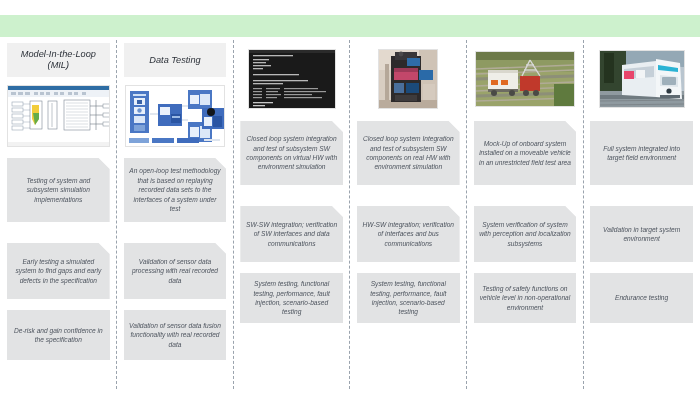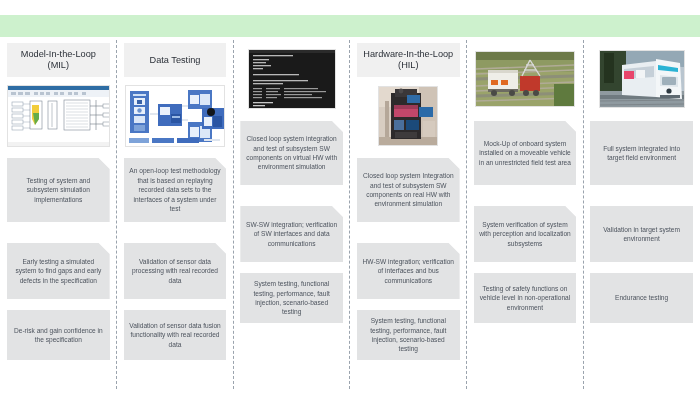--- a/index.html
+++ b/index.html
@@ -20,20 +20,21 @@
     left: 0; top: 15px;
     width: 700px; height: 22px;
     background: #cdf1cd;
   }
   
   .columns {
     position: absolute;
     left: 0; top: 40px;
     width: 700px; height: 355px;
     display: flex;
+    font-style: italic;
   }
   .column {
     position: relative;
     flex: 0 0 116.6667px;
     width: 116.6667px;
     height: 100%;
     padding: 0 7px;
   }
   
   .column + .column::before {
@@ -294,23 +295,20 @@
         <div class="card folded card-r2">
           <span class="card-text">SW-SW integration; verification of SW interfaces and data communications</span>
         </div>
         <div class="card card-r3">
           <span class="card-text">System testing, functional testing, performance, fault injection,  scenario-based testing</span>
         </div>
       </div>
     </div>
 
     <div class="column">
-      <div class="col-header">
-        <span>Hardware-In-the-Loop (HIL)</span>
-      </div>
       <div class="thumb-wrap">
         <div class="thumb">
           <svg width="58" height="58" viewBox="0 0 58 58">
             <rect x="0" y="0" width="58" height="58" fill="#d8cdc2"></rect>
             <rect x="0" y="0" width="58" height="20" fill="#e3d9ce"></rect>
             <rect x="40" y="0" width="18" height="58" fill="#cfc3b6"></rect>
             <rect x="0" y="50" width="58" height="8" fill="#b9ab9c"></rect>
             <rect x="12" y="6" width="30" height="46" fill="#2d2a2b"></rect>
             <rect x="16" y="2" width="22" height="8" fill="#3a3739"></rect>
             <circle cx="22" cy="4" r="2.4" fill="#4d4a4b"></circle>

